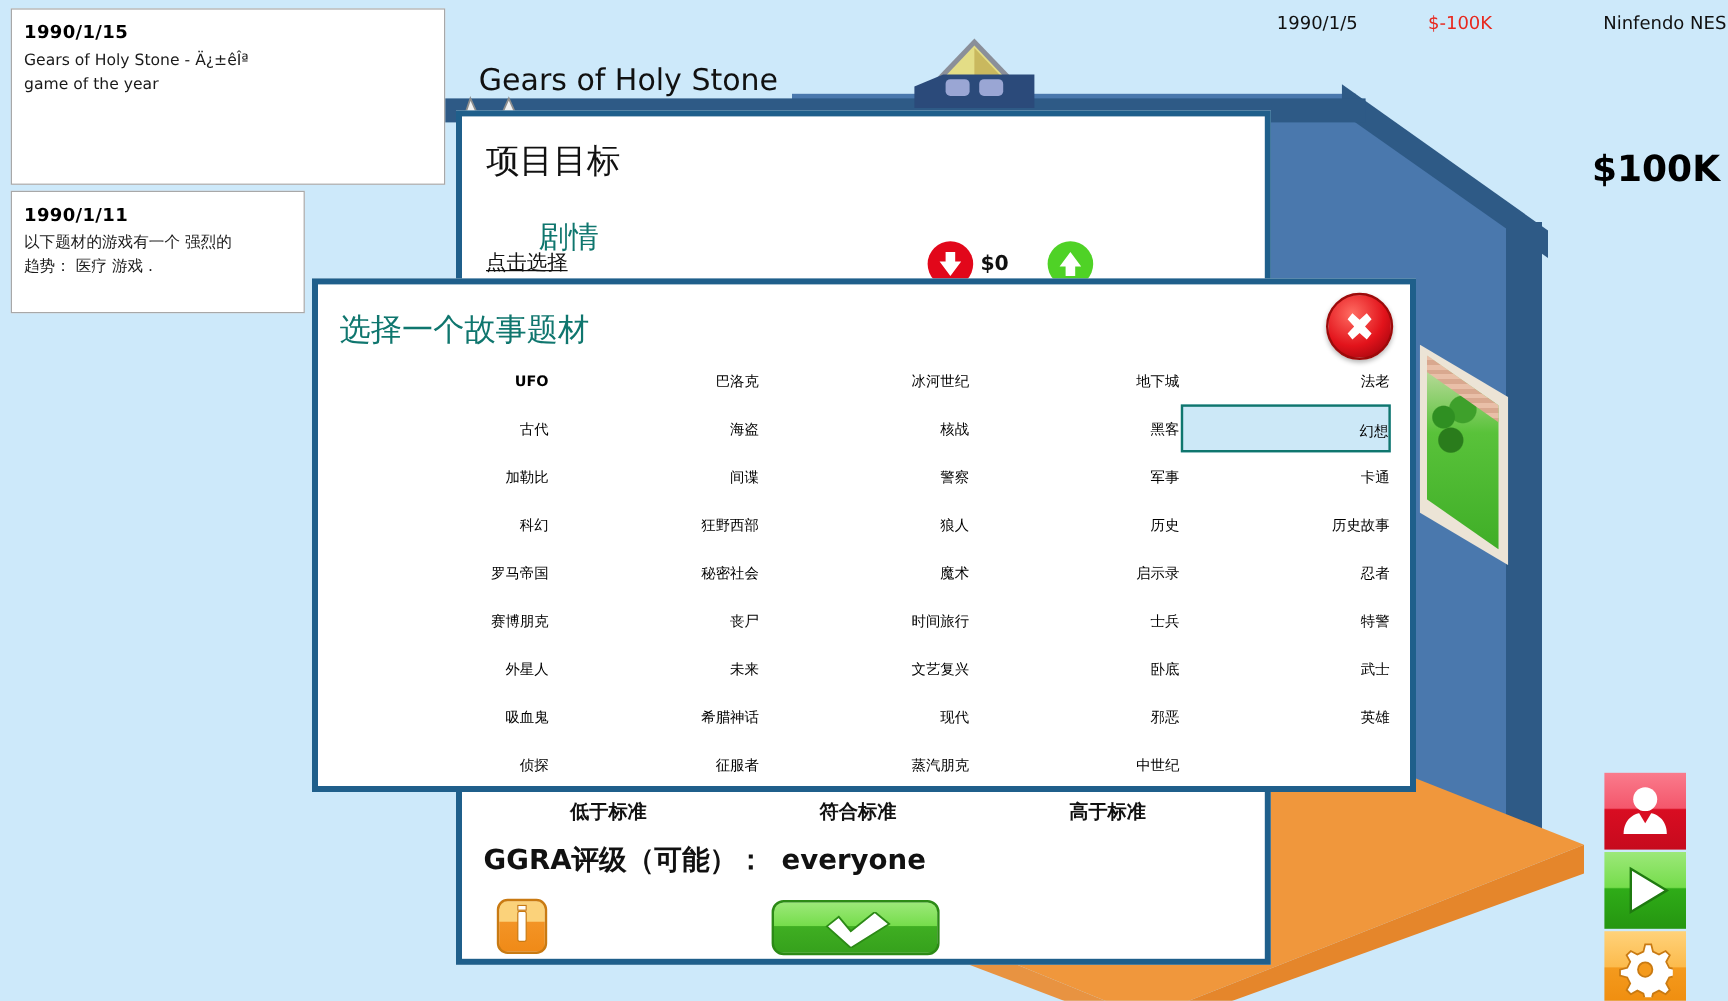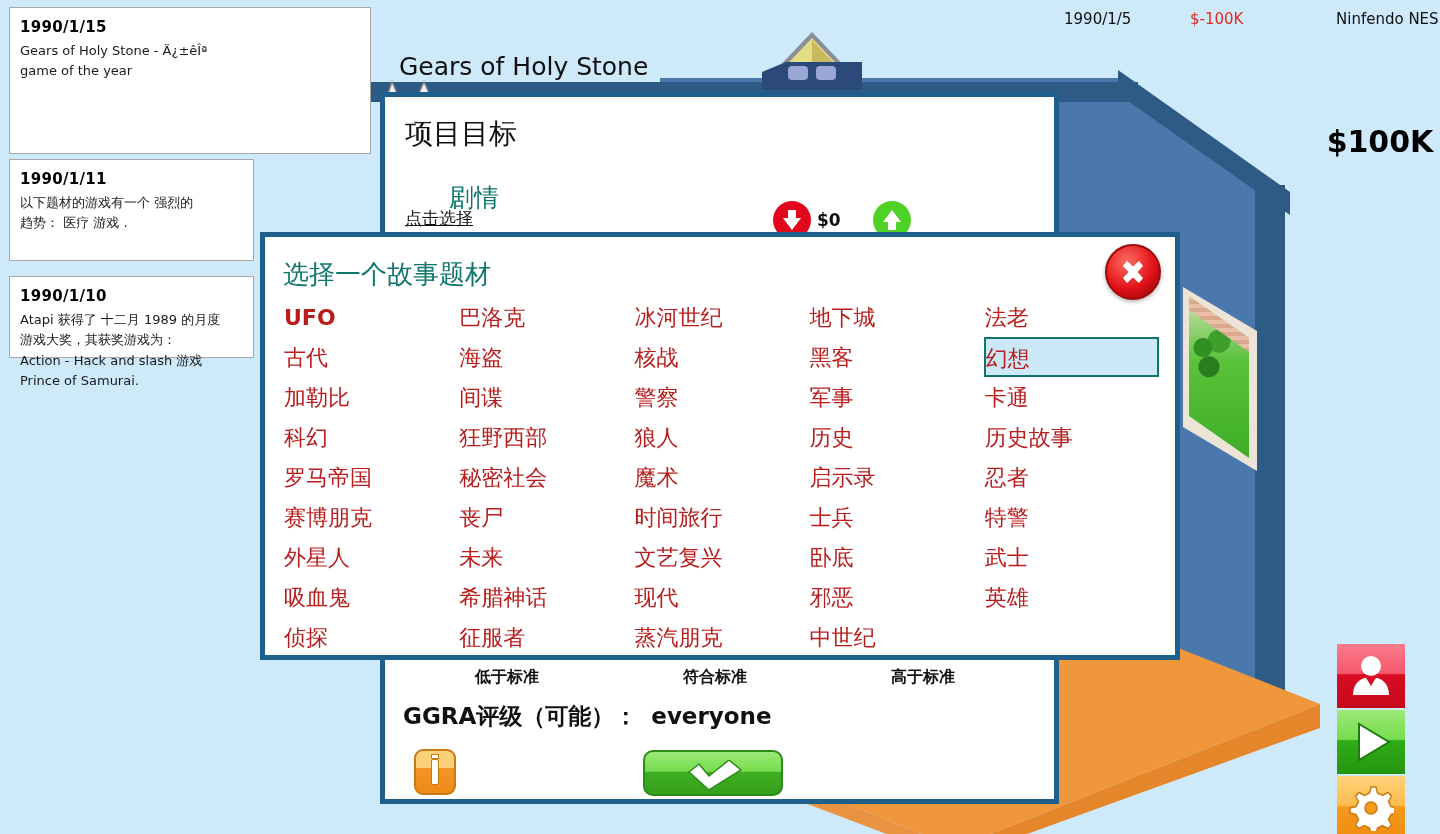--- a/index.html
+++ b/index.html
@@ -202,22 +202,22 @@
   }
   #modal-close svg { position: absolute; left: 11px; top: 11px; }
   #theme-grid {
     position: absolute; left: 18px; top: 60px;
     width: 876px;
     display: grid;
     grid-template-columns: repeat(5, 1fr);
     row-gap: 0px;
   }
   .theme-item {
-    height: 40px; line-height: 40px; text-align: left;
-    font-size: 22px; color: #b91c1c; cursor: pointer;
+    height: 40px; line-height: 40px; text-align: right;
+    font-size: 12px; color: #000000; cursor: pointer;
     border: 1px solid transparent;
   }
   .theme-item.bold { font-weight: bold; }
   .theme-item.selected {
     background: #cce8f7; border: 2px solid #0f766e;
   }
   .theme-item.blank { cursor: default; }
 
   
   .side-btn {
@@ -272,27 +272,20 @@
 
   <div class="news-panel" id="news-0">
     <span class="news-date">1990/1/15</span>
     <span class="news-body">Gears of Holy Stone - Ä¿±êÎª
 game of the year</span>
   </div>
   <div class="news-panel" id="news-1">
     <span class="news-date">1990/1/11</span>
     <span class="news-body">以下题材的游戏有一个 强烈的
 趋势： 医疗 游戏 .</span>
-  </div>
-  <div class="news-panel" id="news-2">
-    <span class="news-date">1990/1/10</span>
-    <span class="news-body">Atapi 获得了 十二月 1989 的月度
-游戏大奖，其获奖游戏为：
-Action - Hack and slash 游戏
-Prince of Samurai.</span>
   </div>
 
   <div style="position:absolute;left:399px;top:52px;font-size:25px;font-weight:normal;color:#111;">Gears of Holy Stone</div>
 
   <div id="project-panel">
     <div id="project-title">项目目标</div>
     <div id="story-label">剧情</div>
     <div id="story-pick">点击选择</div>
 
     <div id="budget-label">剧情预算：</div>

